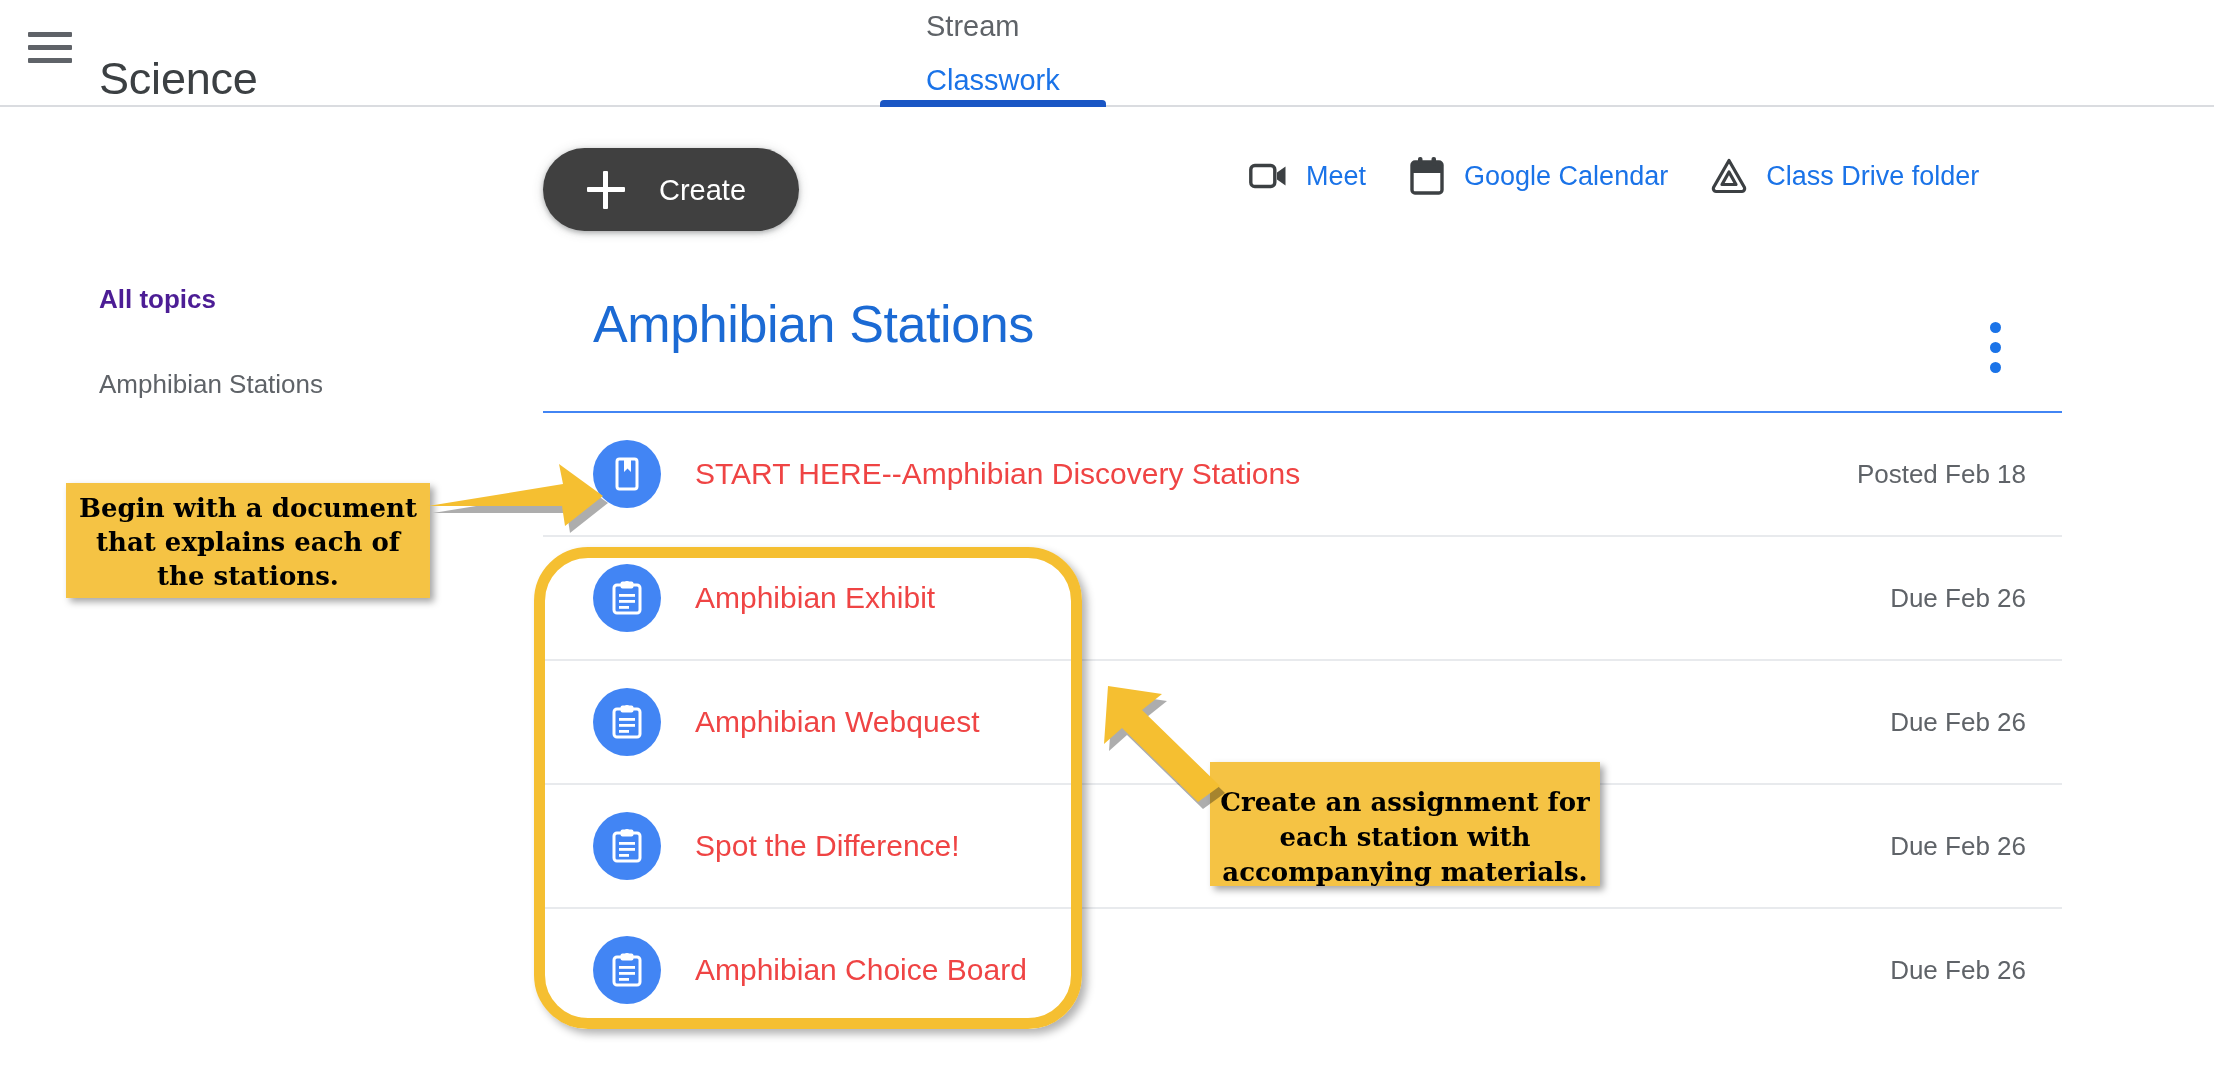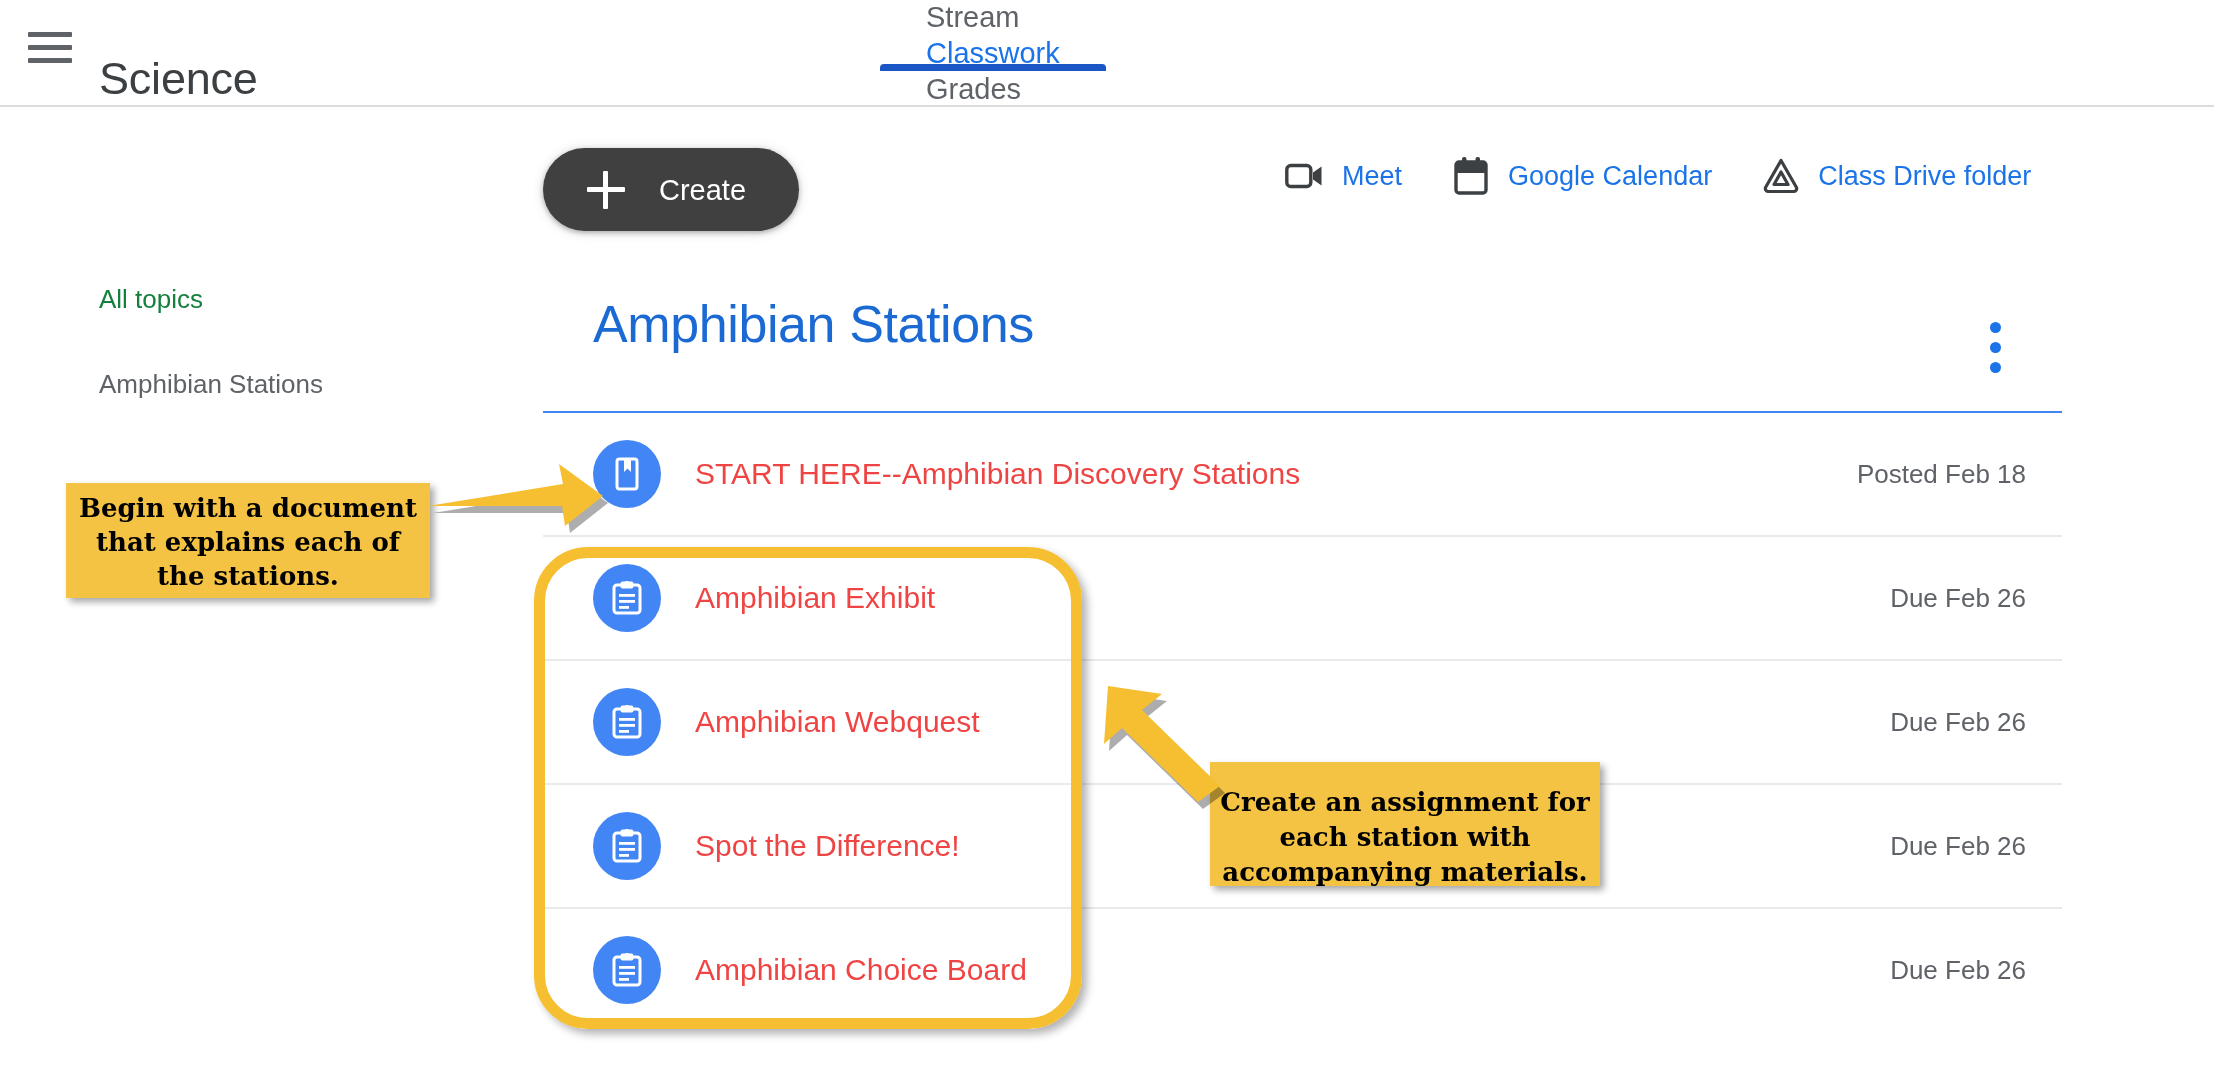--- a/index.html
+++ b/index.html
@@ -119,24 +119,24 @@
     position: absolute;
     left: 116px; top: 50%;
     transform: translateY(-50%);
     color: #fff;
     font-size: 29px;
     white-space: nowrap;
   }
 
   .quicklinks {
     position: absolute;
-    left: 1284px; top: 155px;
+    left: 1248px; top: 155px;
     display: flex;
     align-items: flex-end;
-    gap: 8px;
+    gap: 0;
   }
   .ql {
     display: flex;
     align-items: center;
     cursor: pointer;
     margin-right: 40px;
   }
   .ql:last-child { margin-right: 0; }
   .ql-icon {
     display: flex;
@@ -158,21 +158,21 @@
     left: 0; top: 270px;
     width: 520px;
   }
   .topic-item {
     padding: 14px 0 14px 99px;
     font-size: 26px;
     color: #5f6368;
     cursor: pointer;
     white-space: nowrap;
   }
-  .topic-item.active { color: #15803d; font-weight: 400; }
+  .topic-item.active { color: #4c1d95; font-weight: 700; }
   .topic-item.spacer { margin-top: 26px; }
 
   
   .panel {
     position: absolute;
     left: 543px; top: 286px;
     width: 1519px;
   }
   .panel-head {
     position: relative;
@@ -287,21 +287,20 @@
   <div class="hamburger">
     <span></span>
       <span></span>
       <span></span>
   </div>
   <div class="class-title">Science</div>
 
   <div class="tabs">
     <div class="tab">Stream</div>
     <div class="tab active">Classwork</div>
-    <div class="tab">Grades</div>
   </div>
 </div>
 
 <div class="create-btn">
   <span class="create-plus"></span>
   <span class="create-label">Create</span>
 </div>
 
 <div class="quicklinks">
 

